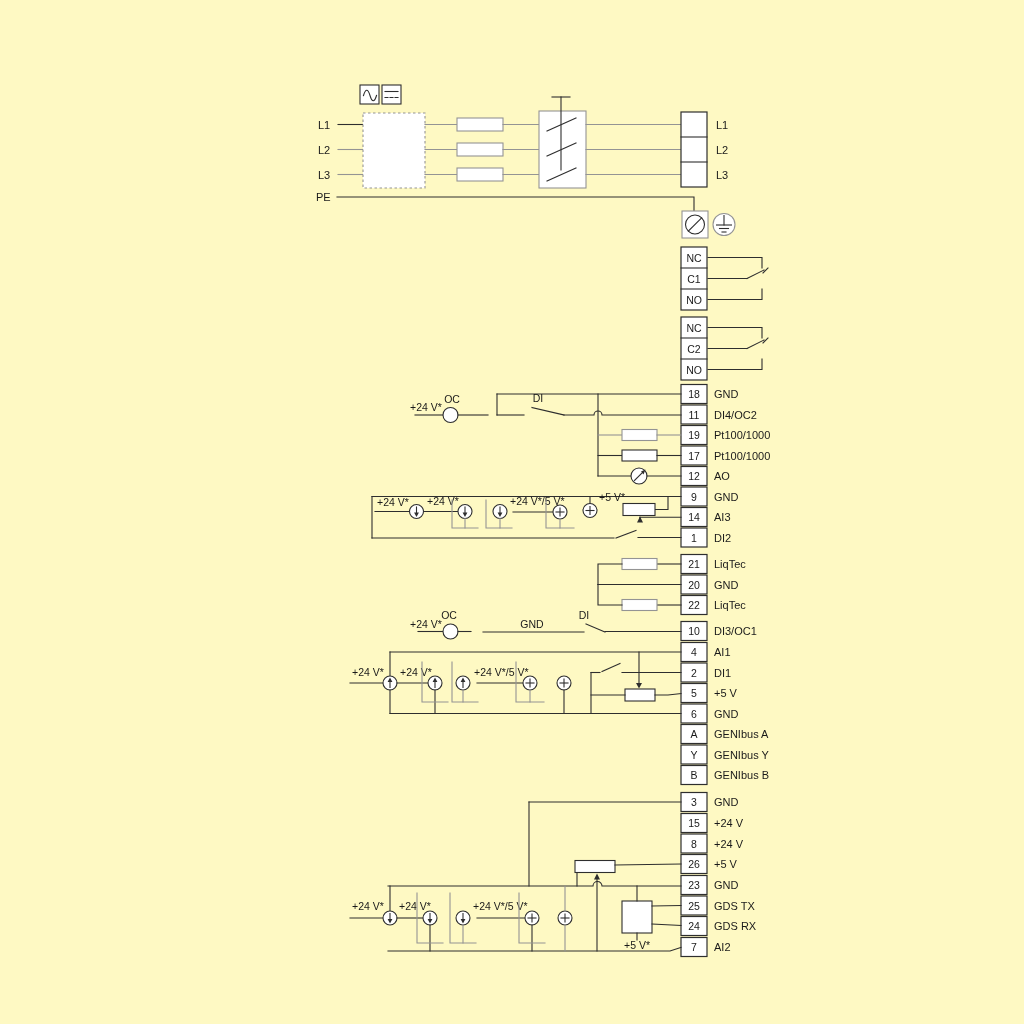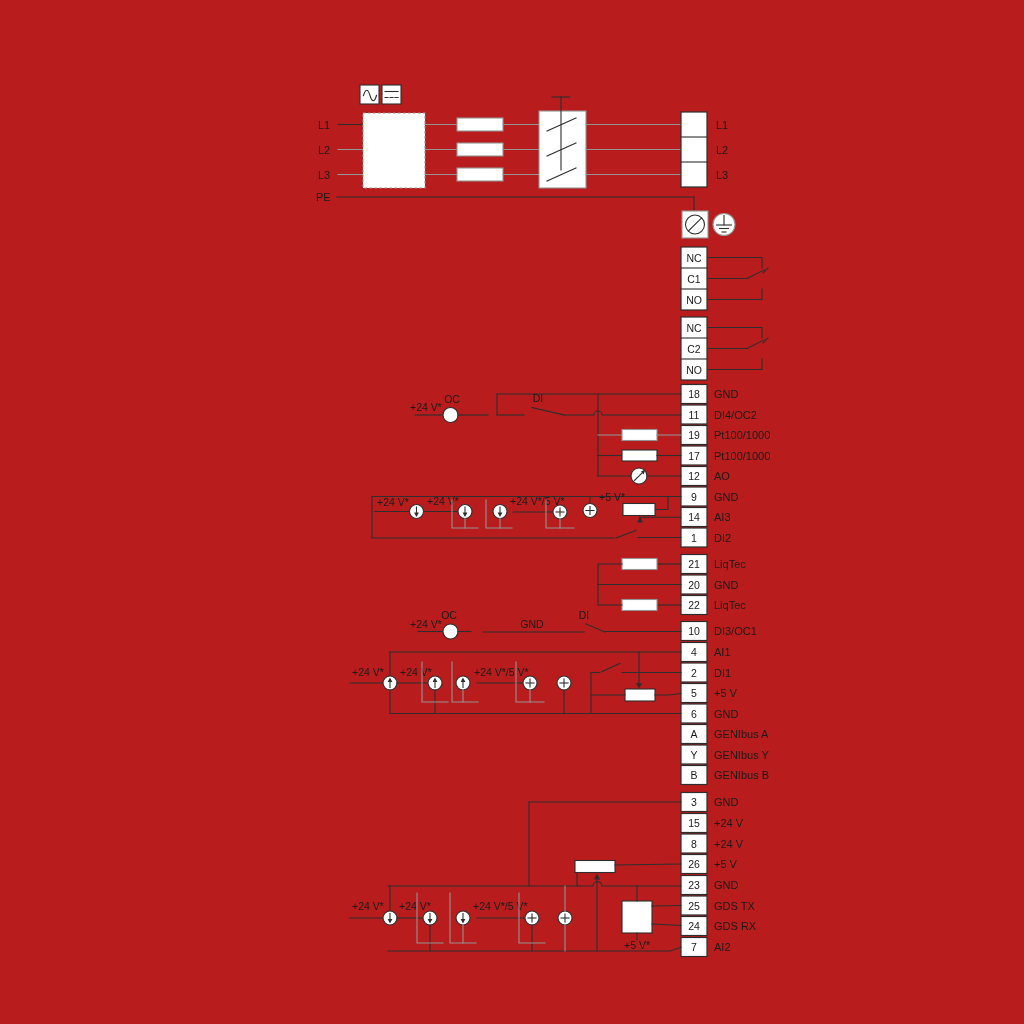--- a/index.html
+++ b/index.html
@@ -1,16 +1,16 @@
 <!DOCTYPE html>
 <html><head>
 <meta charset="utf-8">
 <style>
   html,body{margin:0;padding:0;background:#fff;}
-  #stage{position:relative;width:1024px;height:1024px;background:#b91c1c;overflow:hidden;}
+  #stage{position:relative;width:1024px;height:1024px;background:#fef9c3;overflow:hidden;}
   svg{position:absolute;left:0;top:0;}
   svg text{font-family:"Liberation Sans","DejaVu Sans",sans-serif;fill:#1a1a1a;}
   .lbl{font-size:11px;}
   .num{font-size:10.5px;text-anchor:middle;}
   .ann{font-size:10.5px;}
   .cen{text-anchor:middle;}
   .wd{stroke:#2e2e2e;stroke-width:1.1;fill:none;stroke-linecap:square;}
   .wg{stroke:#949494;stroke-width:1.1;fill:none;stroke-linecap:square;}
   .tbox{fill:#ffffff;stroke:#2e2e2e;stroke-width:1.2;}
   .sym{fill:#ffffff;stroke:#2e2e2e;stroke-width:1.1;}

